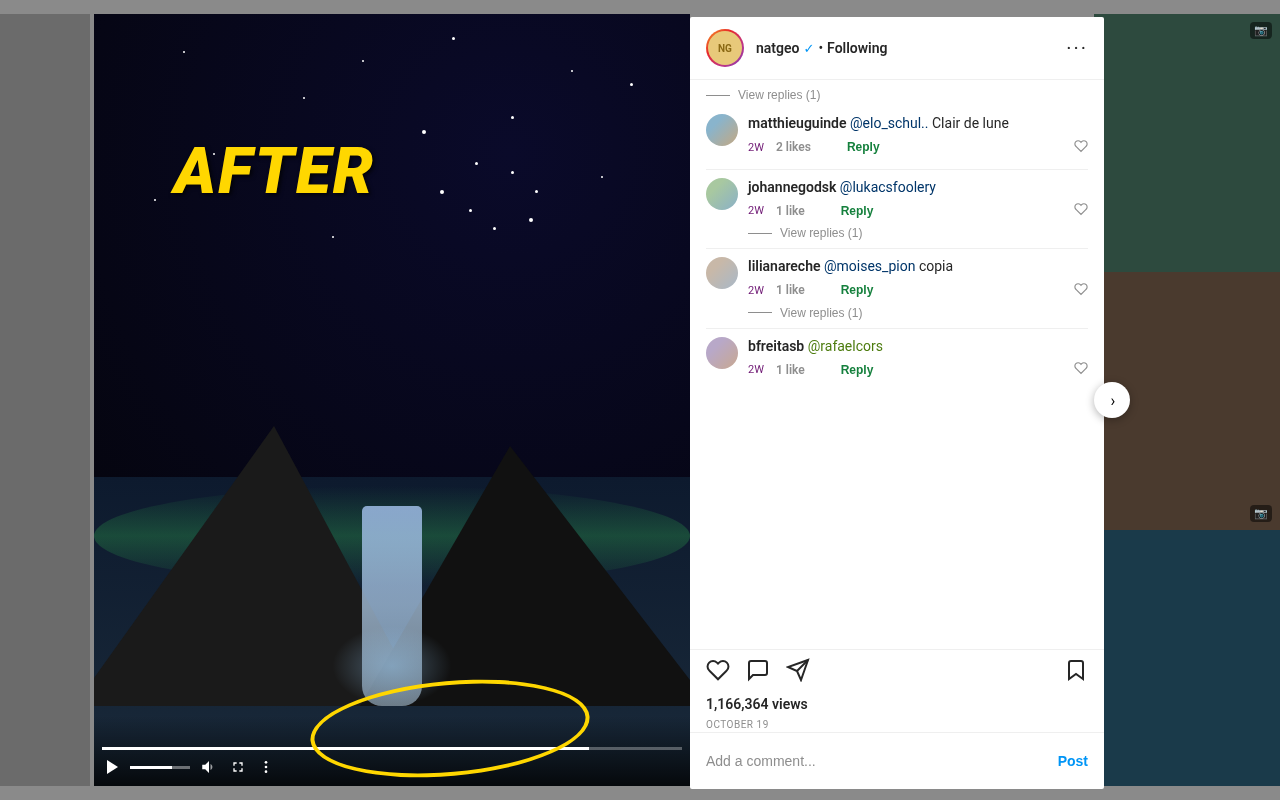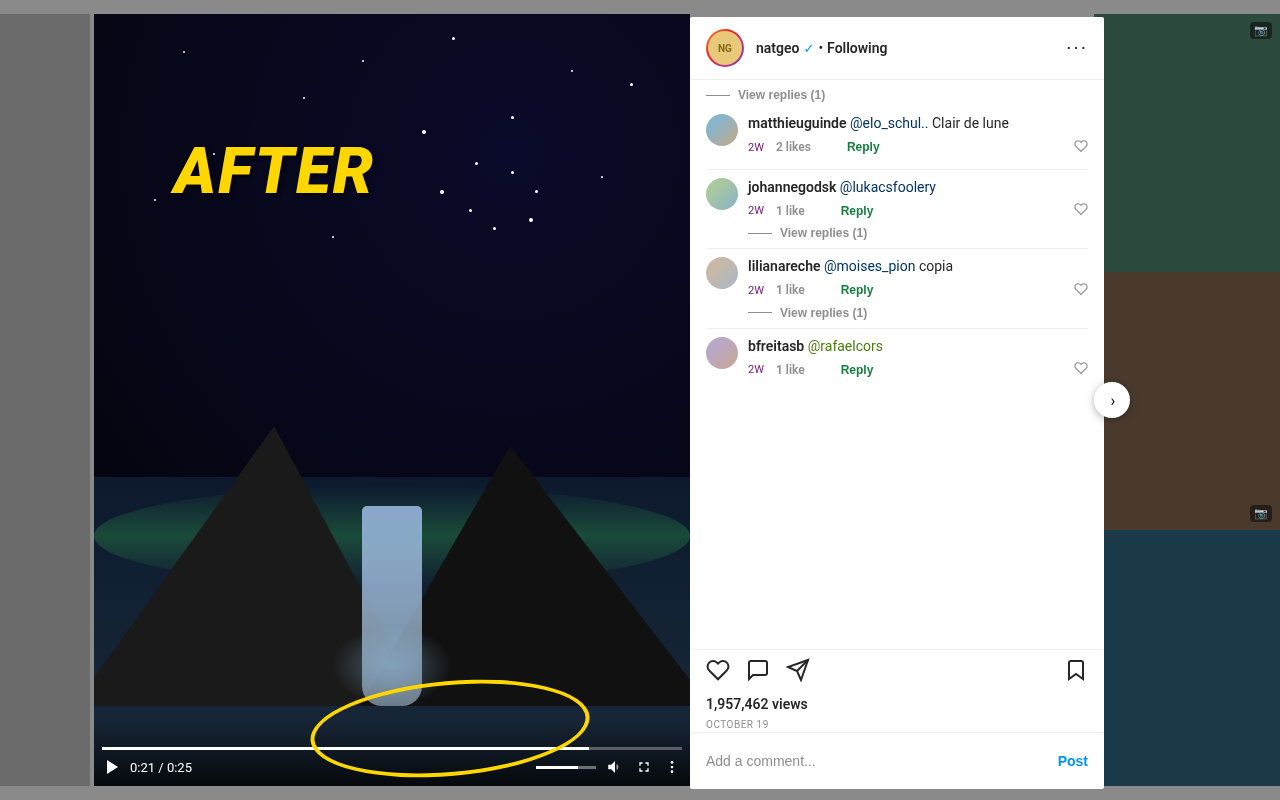--- a/index.html
+++ b/index.html
@@ -363,21 +363,21 @@
 
     .view-replies-line {
       width: 24px;
       height: 1px;
       background: #8e8e8e;
     }
 
     .view-replies-btn {
       font-size: 12px;
       color: #8e8e8e;
-      font-weight: 700;
+      font-weight: 400;
       cursor: pointer;
       background: none;
       border: none;
     }
 
     .divider {
       height: 1px;
       background: #efefef;
       margin: 0 16px;
     }
@@ -620,21 +620,20 @@
   <div class="video-controls">
     <div class="progress-bar-container">
       <div class="progress-fill"></div>
     </div>
     <div class="controls-row">
       <button class="ctrl-btn">
         <svg width="16" height="16" viewBox="0 0 16 16" fill="white">
           <polygon points="3,1 14,8 3,15"></polygon>
         </svg>
       </button>
-      <span class="time-display">0:21 / 0:25</span>
       <div class="volume-slider">
         <div class="volume-fill"></div>
       </div>
       <button class="ctrl-btn">
         <svg width="18" height="18" viewBox="0 0 24 24" fill="white">
           <path d="M3 9v6h4l5 5V4L7 9H3z"></path>
           <path d="M16.5 12c0-1.77-1.02-3.29-2.5-4.03v8.05c1.48-.73 2.5-2.25 2.5-4.02z" opacity="0.6"></path>
         </svg>
       </button>
       <button class="ctrl-btn">
@@ -805,21 +804,21 @@
       </div>
     </div>
     <div class="action-icon bookmark-icon">
       <svg width="24" height="24" viewBox="0 0 24 24" fill="none" stroke="#262626" stroke-width="2">
         <path d="M19 21l-7-5-7 5V5a2 2 0 0 1 2-2h10a2 2 0 0 1 2 2z"></path>
       </svg>
     </div>
   </div>
 
   <div class="likes-area">
-    <span class="likes-count">1,957,462 views</span>
+    <span class="likes-count">1,166,364 views</span>
   </div>
 
   <div class="post-date">OCTOBER 19</div>
 
   <div class="add-comment-area">
     <input type="text" class="comment-input" placeholder="Add a comment..." style="">
     <button class="post-btn">Post</button>
   </div>
 </div>
 

